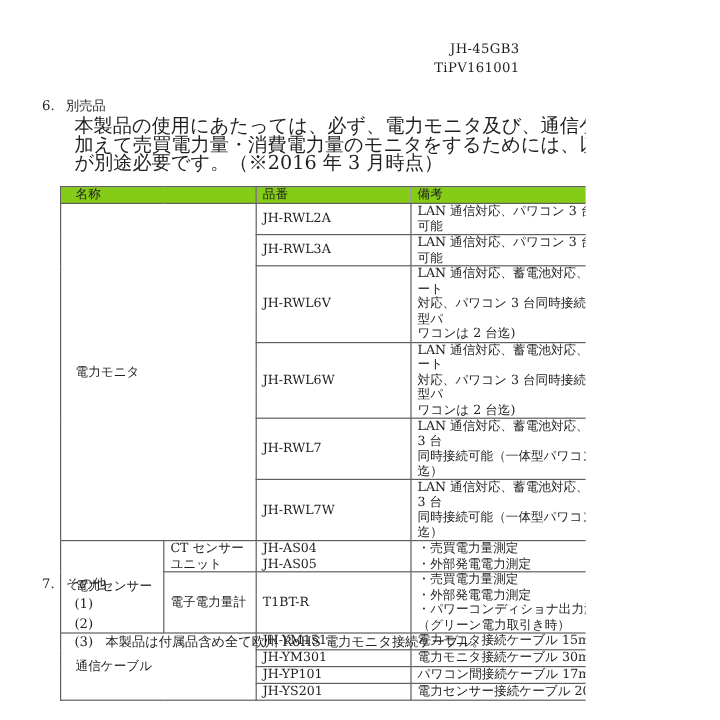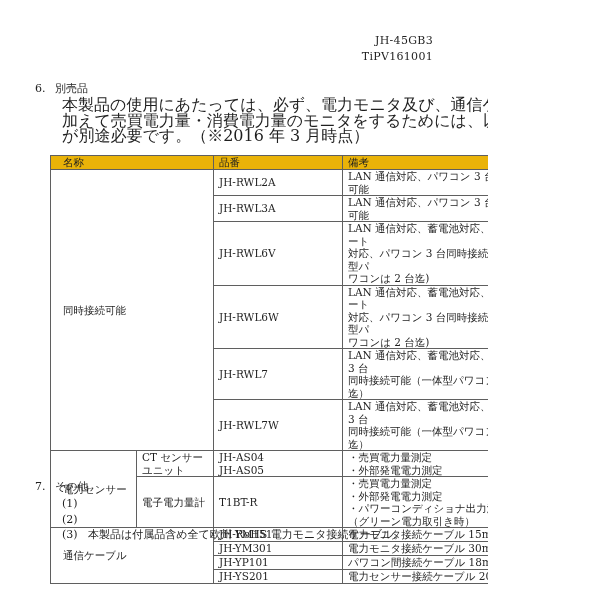--- a/index.html
+++ b/index.html
@@ -59,21 +59,21 @@
     border: 1px solid #5f5f5f;
     padding: 0 5px;
     line-height: 12.5px;
     vertical-align: middle;
     text-align: left;
     font-weight: normal;
     white-space: pre-line;
     overflow: hidden;
   }
   table.parts th {
-    background: #eab308;
+    background: #84cc16;
     height: 13px;
   }
   table.parts td { height: 13px; }
   .name-col { padding-left: 12px !important; }
   .list { margin-top: 2px; }
   .list-item {
     display: flex;
     align-items: flex-start;
     font-size: 11px;
     line-height: 15.5px;
@@ -110,21 +110,21 @@
         <col class="c4">
       </colgroup>
     <tbody>
       <tr>
         <th colspan="2" class="name-col">名称</th>
         <th>品番</th>
         <th>備考</th>
       </tr>
 
       <tr>
-        <td colspan="2" rowspan="6" class="name-col">同時接続可能</td>
+        <td colspan="2" rowspan="6" class="name-col">電力モニタ</td>
         <td>JH-RWL2A</td>
         <td>LAN 通信対応、パワコン 3 台同時接続可能</td>
       </tr>
       <tr>
         <td>JH-RWL3A</td>
         <td>LAN 通信対応、パワコン 3 台同時接続可能</td>
       </tr>
       <tr>
         <td>JH-RWL6V</td>
         <td>LAN 通信対応、蓄電池対応、エコキュート
@@ -170,21 +170,21 @@
         <td colspan="2" rowspan="4" class="name-col">通信ケーブル</td>
         <td>JH-YM151</td>
         <td>電力モニタ接続ケーブル 15m</td>
       </tr>
       <tr>
         <td>JH-YM301</td>
         <td>電力モニタ接続ケーブル 30m</td>
       </tr>
       <tr>
         <td>JH-YP101</td>
-        <td>パワコン間接続ケーブル 18m</td>
+        <td>パワコン間接続ケーブル 17m</td>
       </tr>
       <tr>
         <td>JH-YS201</td>
         <td>電力センサー接続ケーブル 20m</td>
       </tr>
     </tbody>
   </table>
 
   <div class="section sec7">
     <div class="sec-heading"><span class="sec-num">7.</span><span>その他</span></div>

